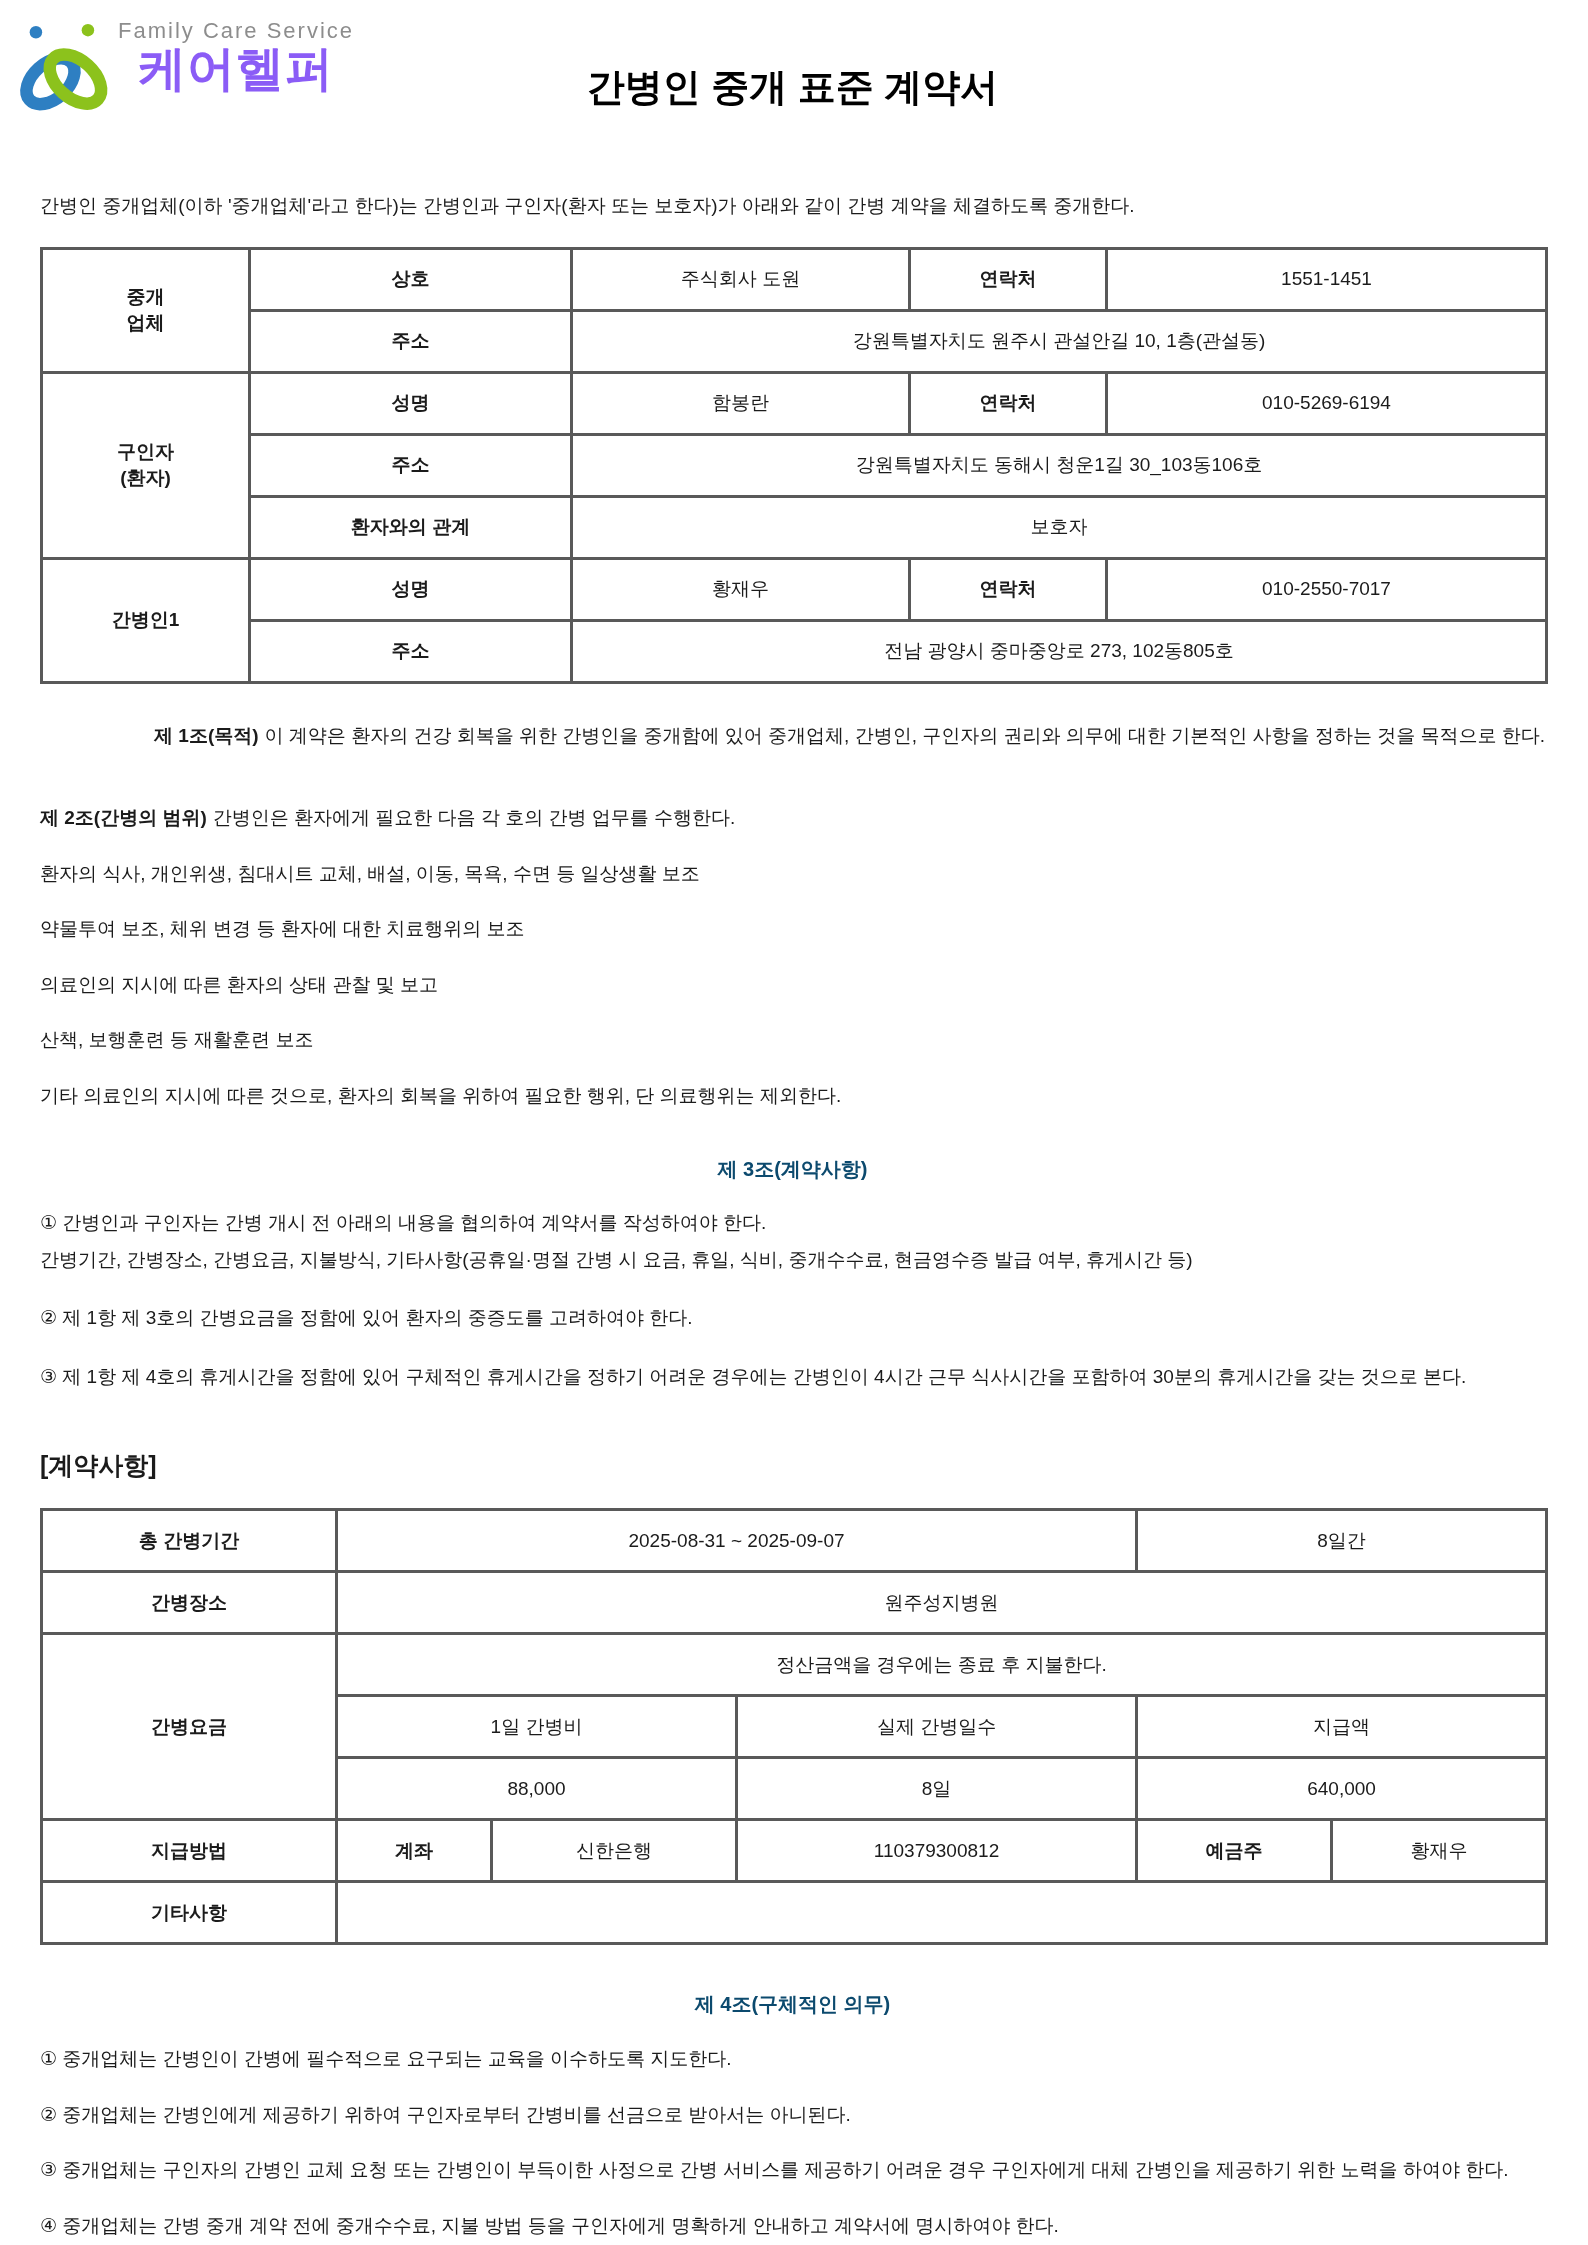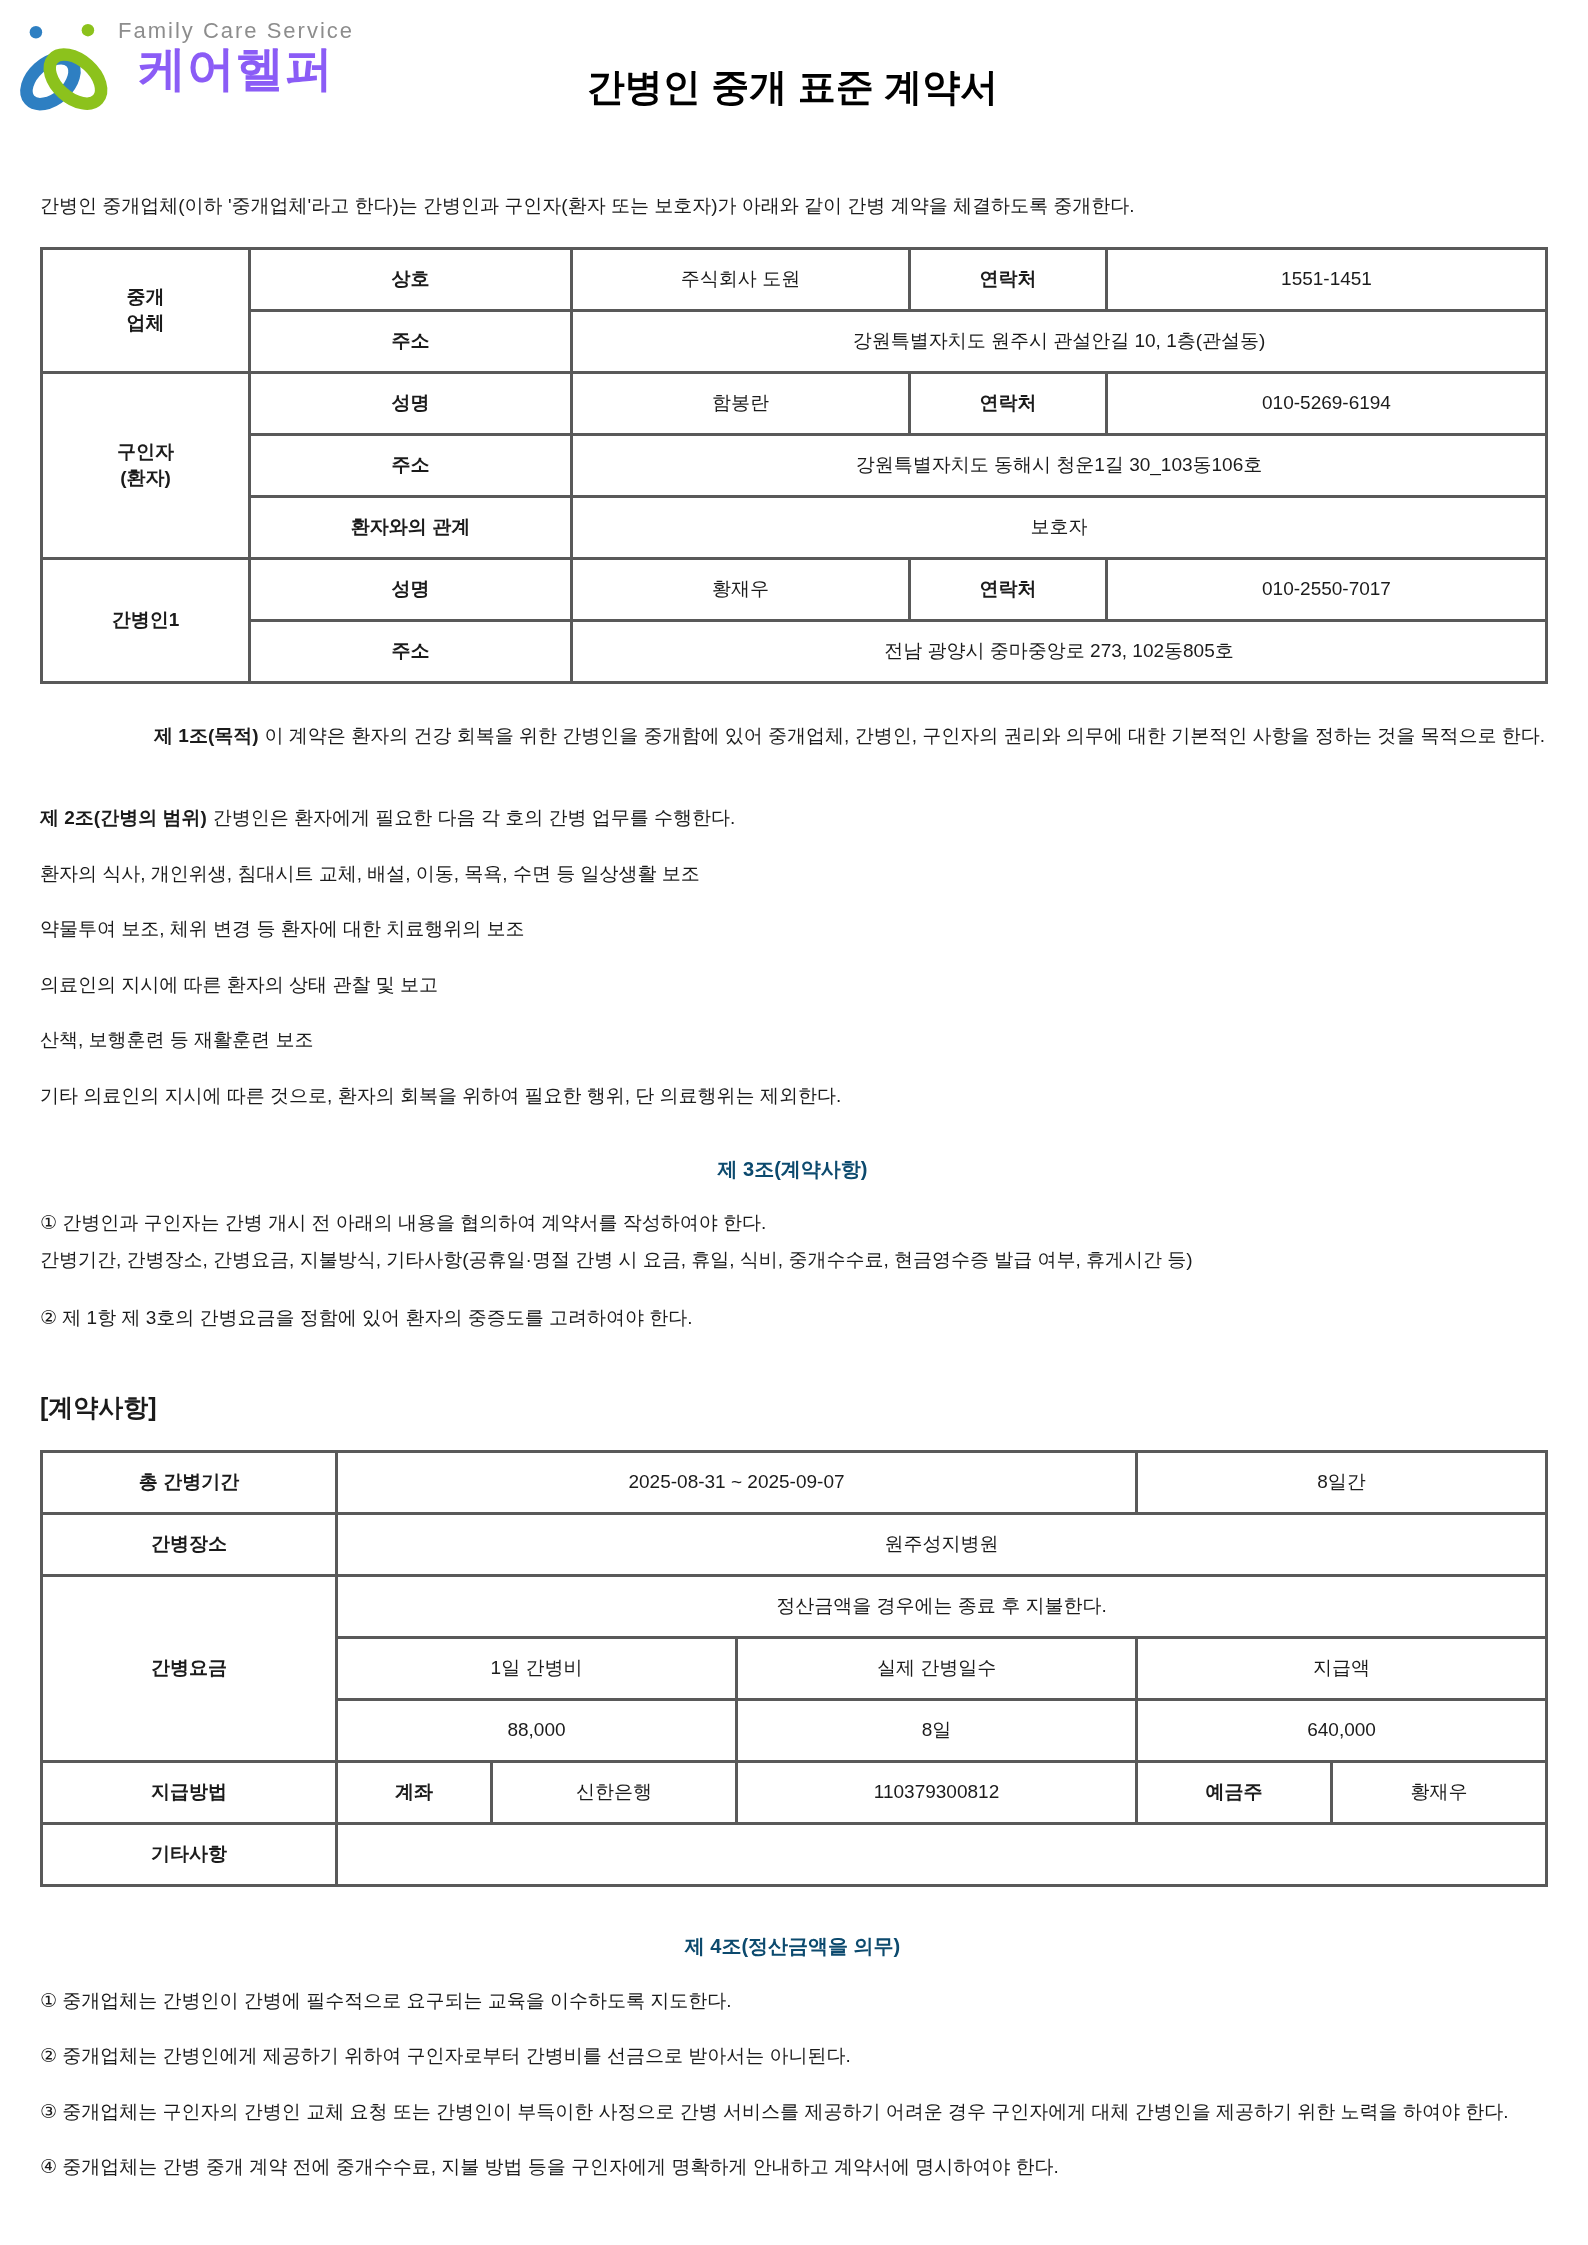--- a/index.html
+++ b/index.html
@@ -130,20 +130,21 @@
   <p class="bodytext a2-item">환자의 식사, 개인위생, 침대시트 교체, 배설, 이동, 목욕, 수면 등 일상생활 보조</p>
   <p class="bodytext a2-item">약물투여 보조, 체위 변경 등 환자에 대한 치료행위의 보조</p>
   <p class="bodytext a2-item">의료인의 지시에 따른 환자의 상태 관찰 및 보고</p>
   <p class="bodytext a2-item">산책, 보행훈련 등 재활훈련 보조</p>
   <p class="bodytext a2-item">기타 의료인의 지시에 따른 것으로, 환자의 회복을 위하여 필요한 행위, 단 의료행위는 제외한다.</p>
 
   <h3 class="sec-head">제 3조(계약사항)</h3>
   <p class="bodytext a3-c1">① 간병인과 구인자는 간병 개시 전 아래의 내용을 협의하여 계약서를 작성하여야 한다.</p>
   <p class="bodytext a3-c1d">간병기간, 간병장소, 간병요금, 지불방식, 기타사항(공휴일·명절 간병 시 요금, 휴일, 식비, 중개수수료, 현금영수증 발급 여부, 휴게시간 등)</p>
   <p class="bodytext a3-gap">② 제 1항 제 3호의 간병요금을 정함에 있어 환자의 중증도를 고려하여야 한다.</p>
+  <p class="bodytext a3-gap">③ 제 1항 제 4호의 휴게시간을 정함에 있어 구체적인 휴게시간을 정하기 어려운 경우에는 간병인이 4시간 근무 식사시간을 포함하여 30분의 휴게시간을 갖는 것으로 본다.</p>
 
   <div class="contract-heading">[계약사항]</div>
 
   <table class="details-table">
     <colgroup>
         <col style="width:295px">
         <col style="width:155px">
         <col style="width:245px">
         <col style="width:400px">
         <col style="width:195px">
@@ -181,19 +182,19 @@
         <td class="lbl">예금주</td>
         <td>황재우</td>
       </tr>
       <tr>
         <td class="lbl">기타사항</td>
         <td colspan="5"></td>
       </tr>
     </tbody>
   </table>
 
-  <h3 class="sec-head">제 4조(정산금액을 의무)</h3>
+  <h3 class="sec-head">제 4조(구체적인 의무)</h3>
   <p class="bodytext a4-item">① 중개업체는 간병인이 간병에 필수적으로 요구되는 교육을 이수하도록 지도한다.</p>
   <p class="bodytext a4-item">② 중개업체는 간병인에게 제공하기 위하여 구인자로부터 간병비를 선금으로 받아서는 아니된다.</p>
   <p class="bodytext a4-item">③ 중개업체는 구인자의 간병인 교체 요청 또는 간병인이 부득이한 사정으로 간병 서비스를 제공하기 어려운 경우 구인자에게 대체 간병인을 제공하기 위한 노력을 하여야 한다.</p>
   <p class="bodytext a4-item">④ 중개업체는 간병 중개 계약 전에 중개수수료, 지불 방법 등을 구인자에게 명확하게 안내하고 계약서에 명시하여야 한다.</p>
 
 </div>
 
 </body></html>

